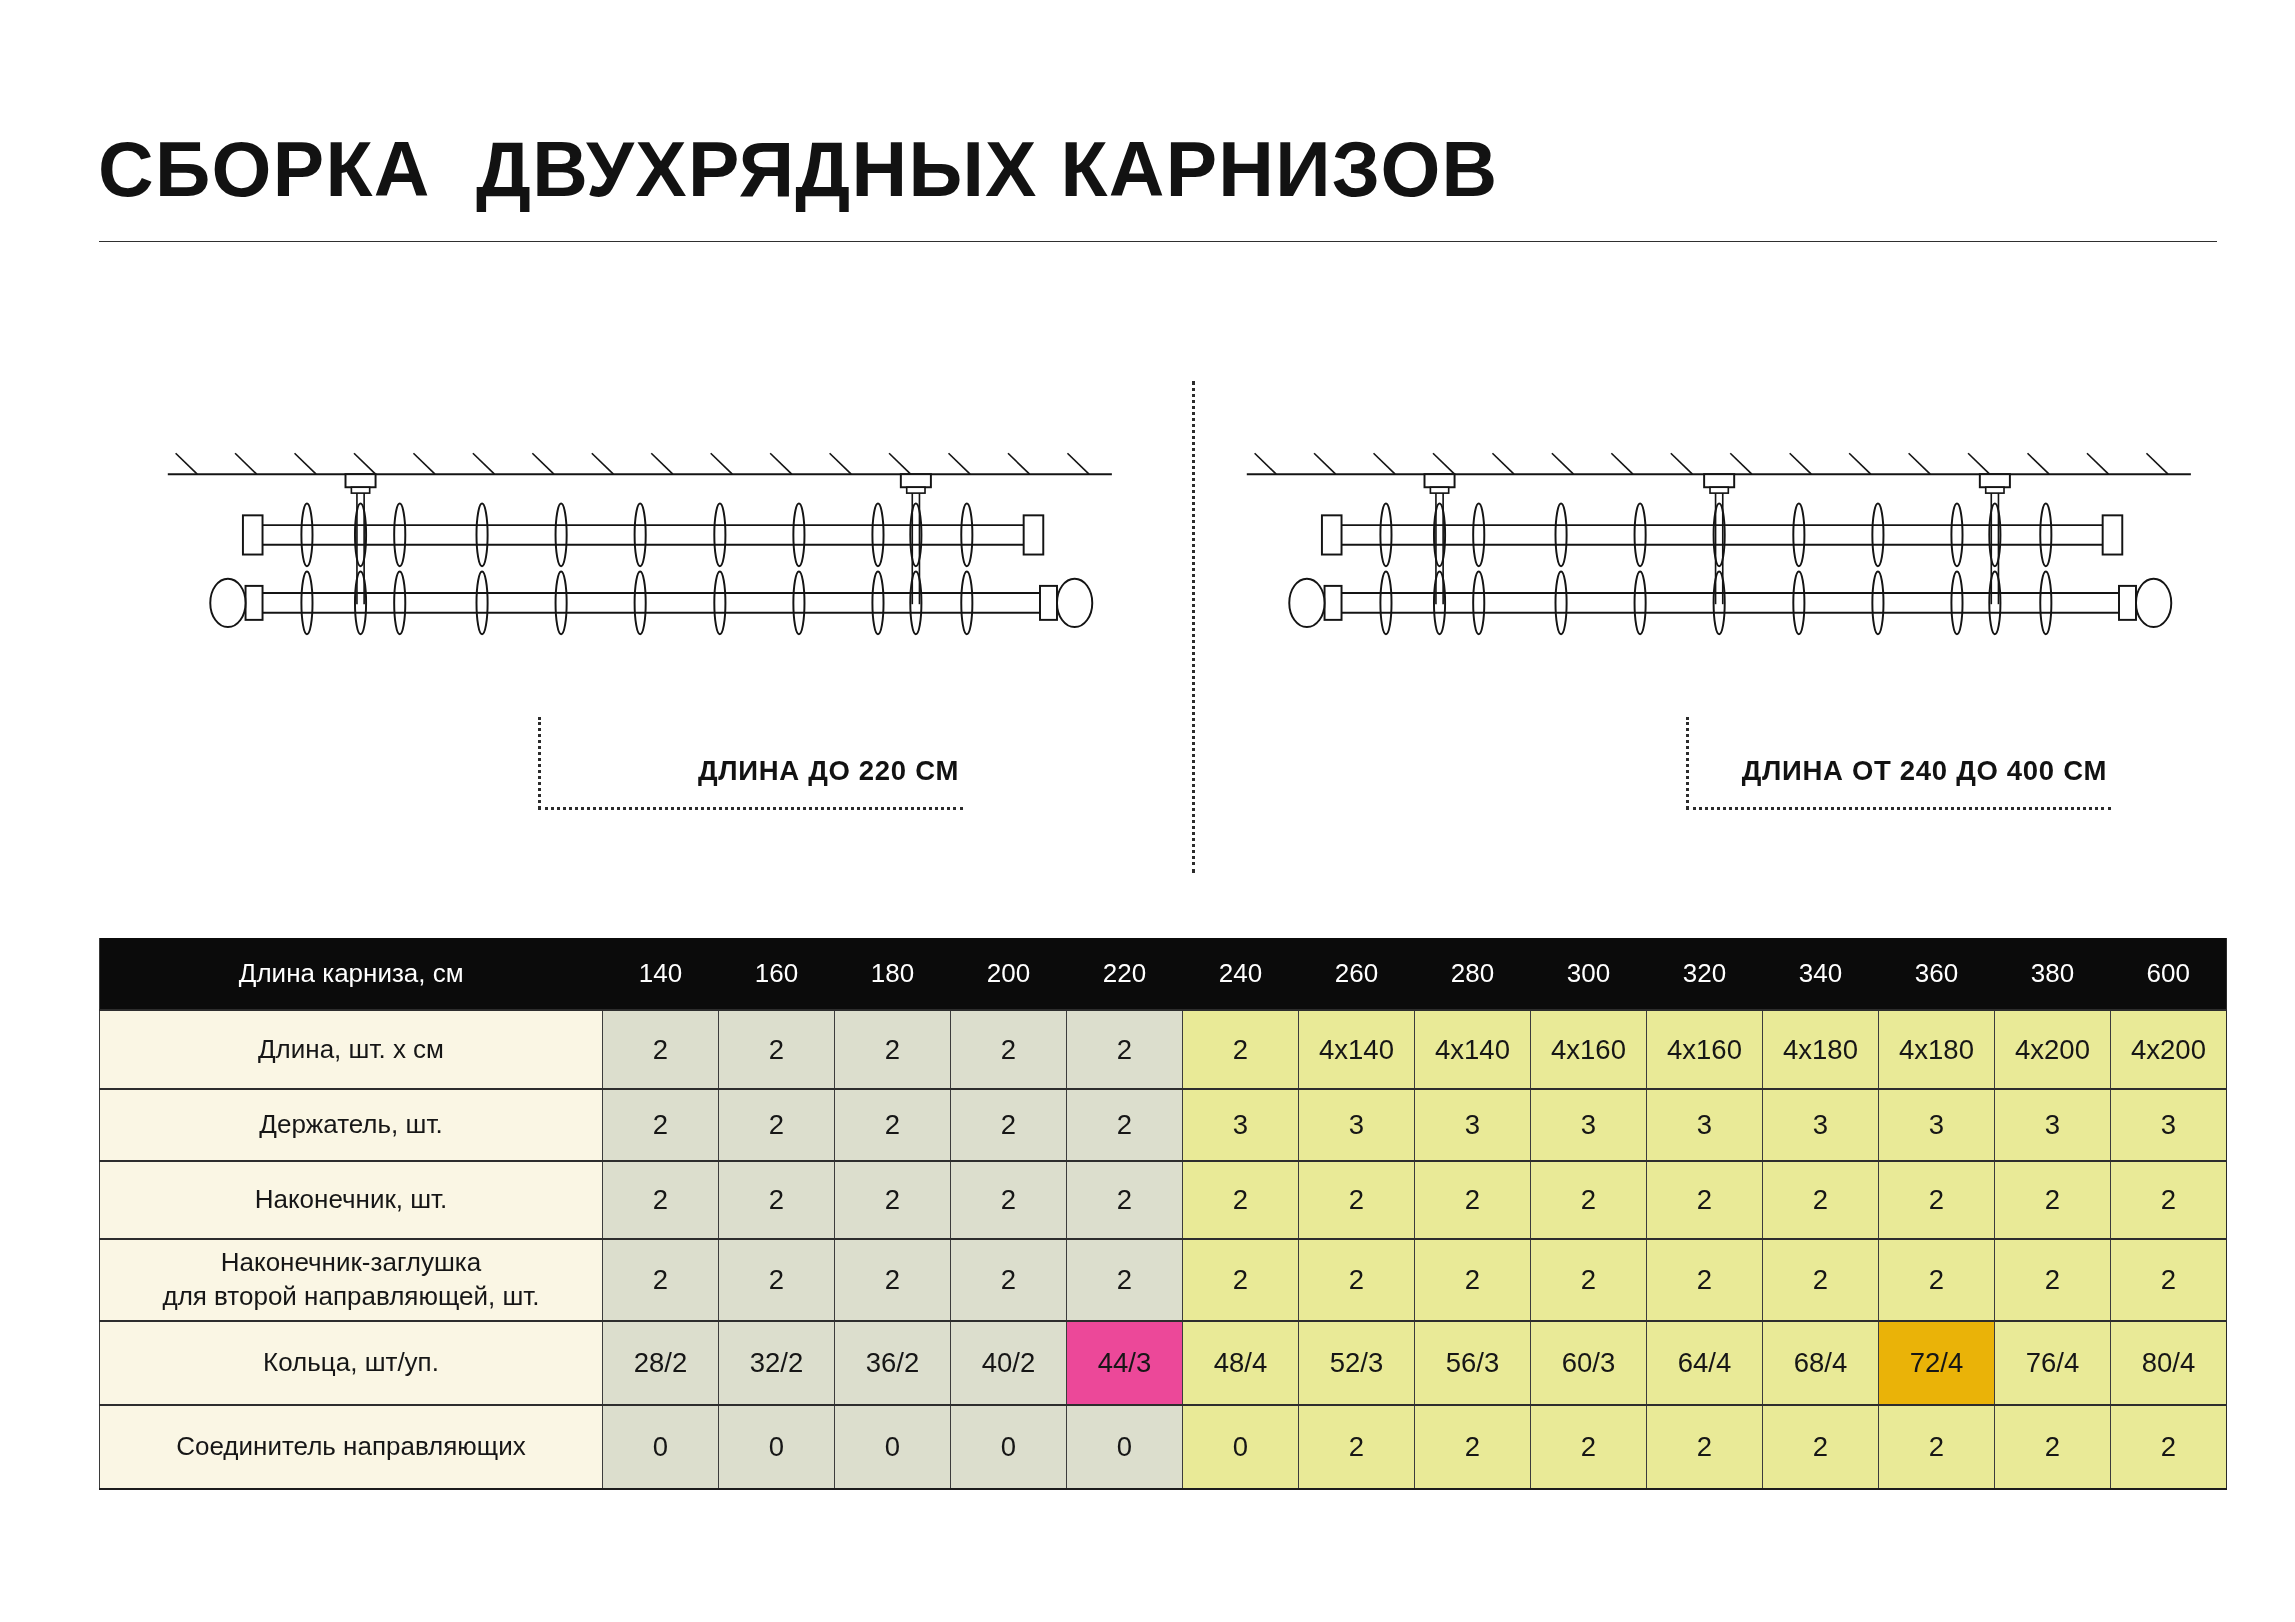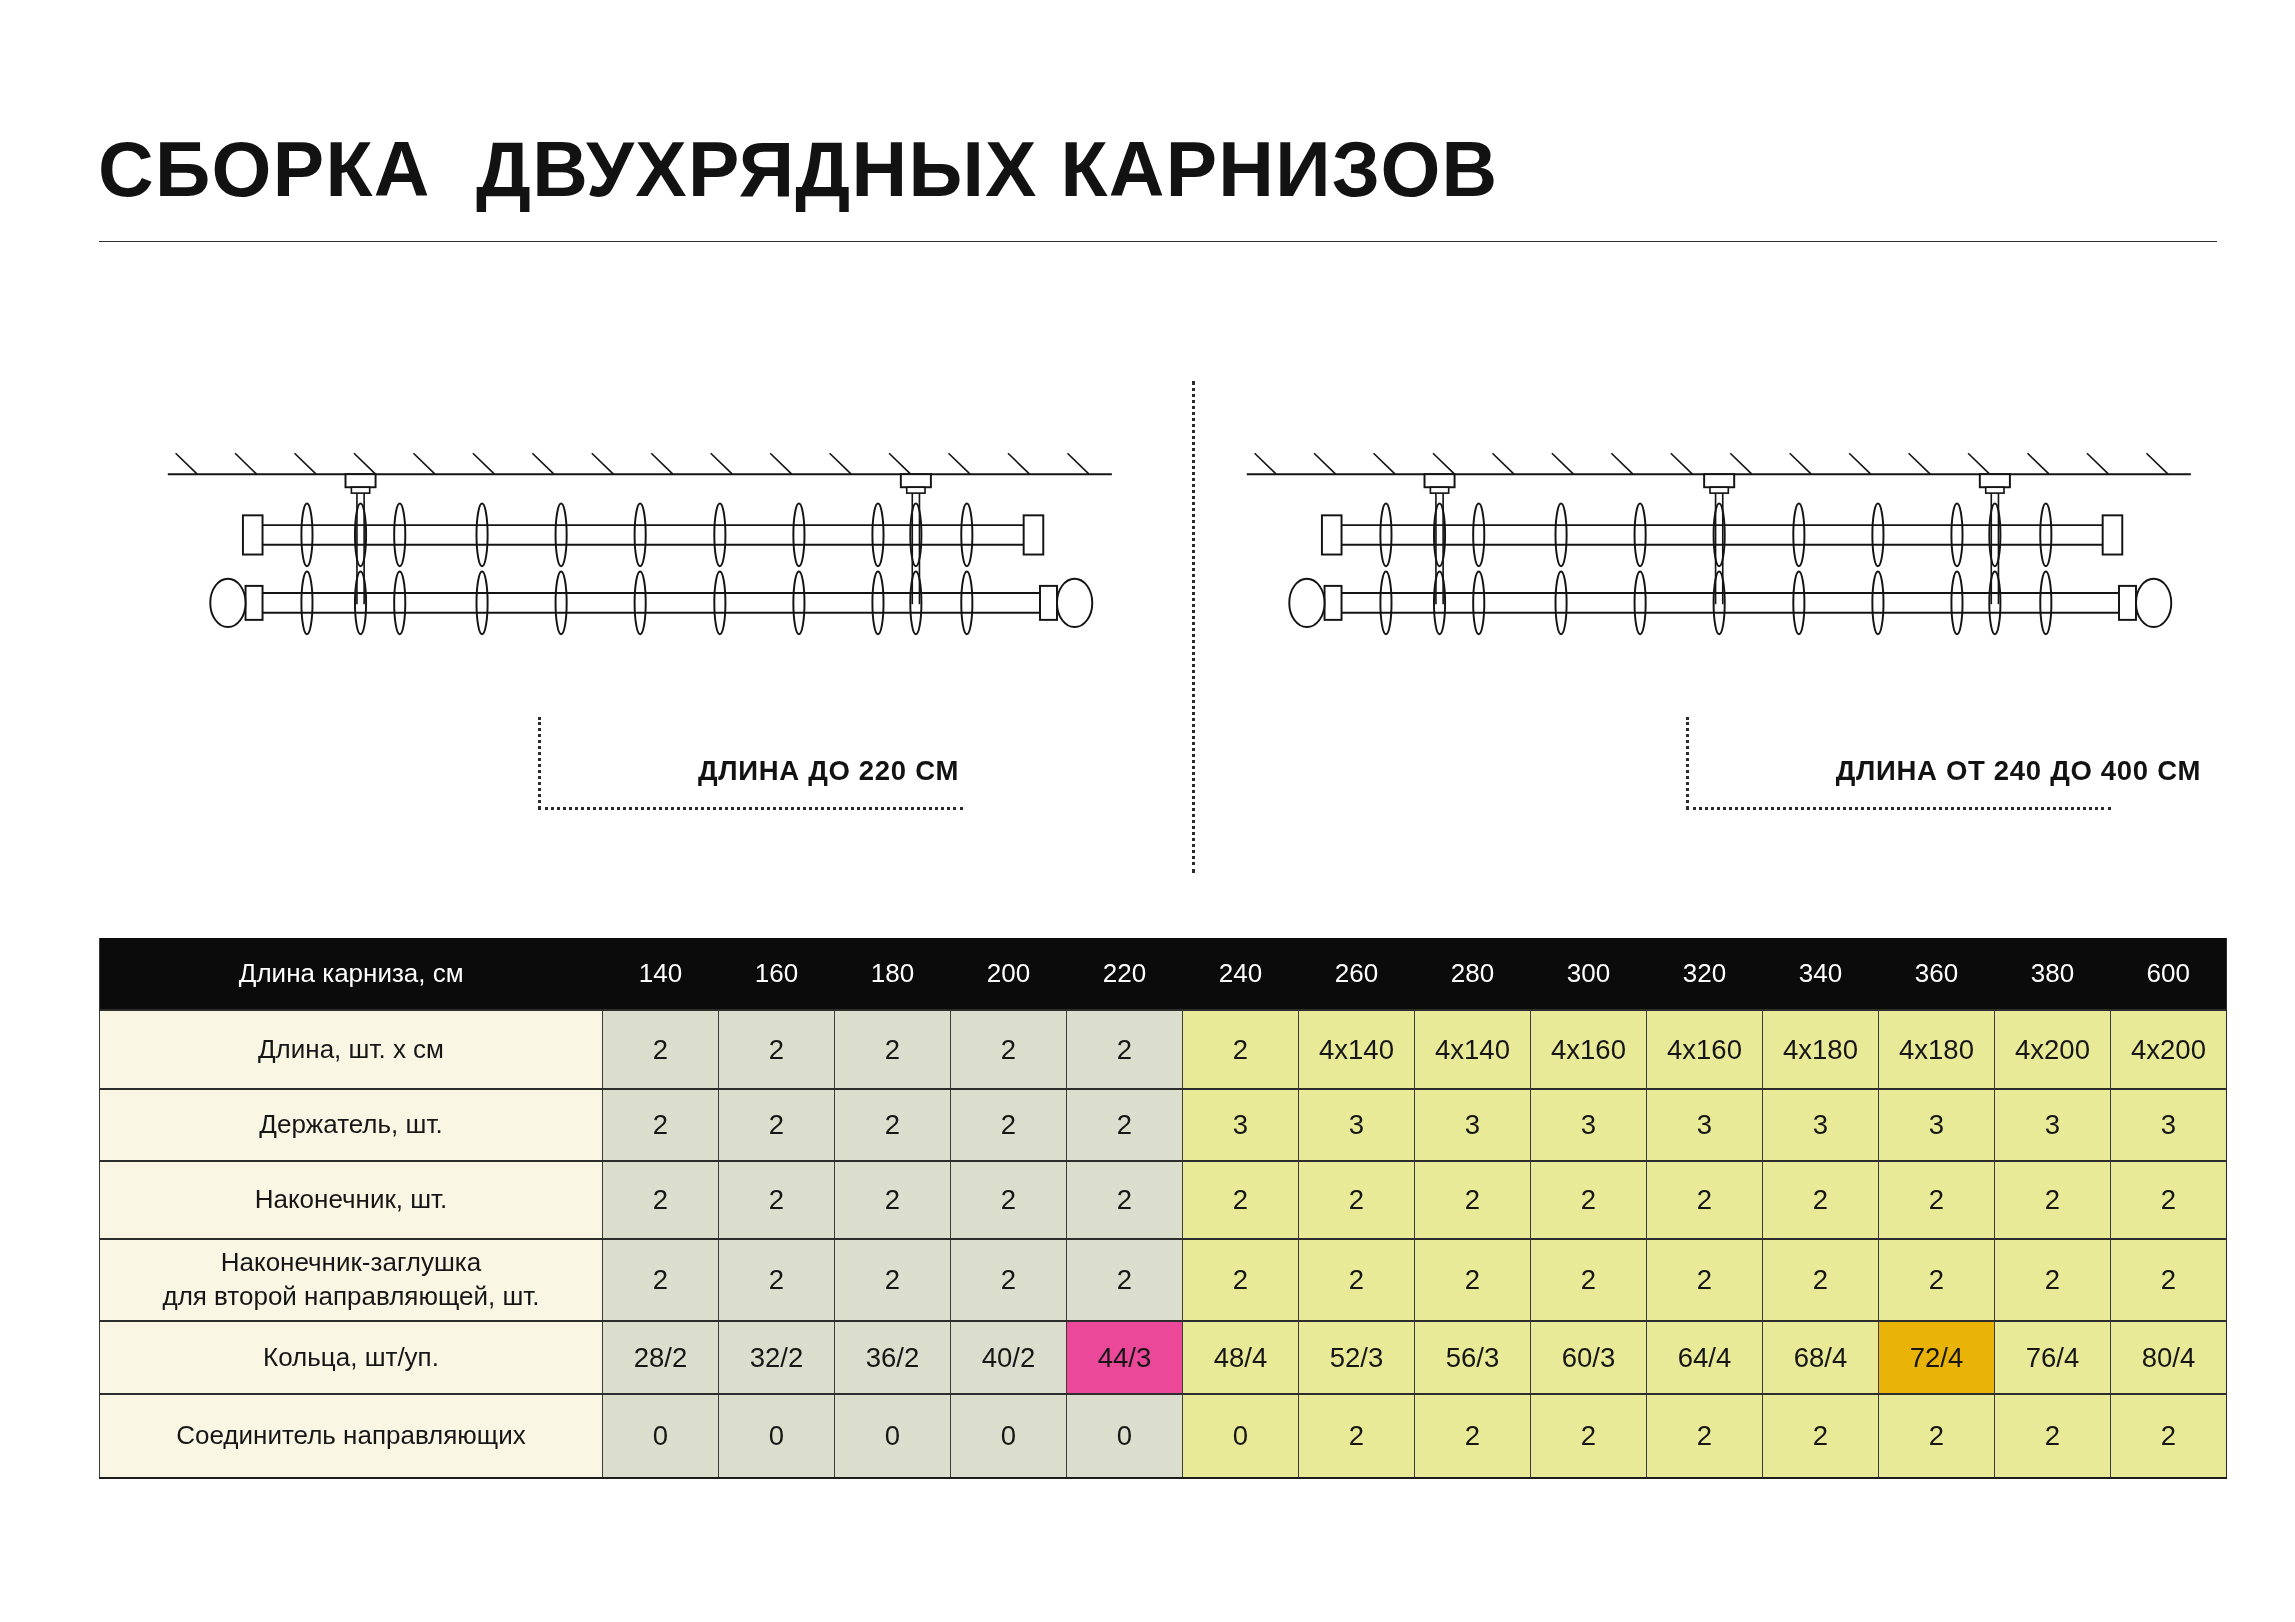--- a/index.html
+++ b/index.html
@@ -28,21 +28,21 @@
   .cap-vline-short{left:538px;top:717px;height:92px;}
   .cap-hline-short{left:538px;top:807px;width:425px;}
   .cap-vline-long{left:1686px;top:717px;height:92px;}
   .cap-hline-long{left:1686px;top:807px;width:425px;}
   .caption{
     position:absolute;width:421px;text-align:right;
     font-size:27.5px;font-weight:700;letter-spacing:0.7px;color:#121212;
     top:754px;line-height:1.2;
   }
   .caption-short{left:538px;}
-  .caption-long{left:1780px;}
+  .caption-long{left:1686px;}
 
   table.tbl{
     position:absolute;left:99px;top:938px;
     width:2127px;
     border-collapse:collapse;table-layout:fixed;
     border-left:1.3px solid #3a3a3a;
     border-right:1.3px solid #2a2a2a;
     border-bottom:2.6px solid #1c1c1c;
     color:#161616;
   }
@@ -304,21 +304,21 @@
           <td style="background: rgb(233, 234, 151);">2</td>
           <td style="background: rgb(233, 234, 151);">2</td>
           <td style="background: rgb(233, 234, 151);">2</td>
           <td style="background: rgb(233, 234, 151);">2</td>
           <td style="background: rgb(233, 234, 151);">2</td>
           <td style="background: rgb(233, 234, 151);">2</td>
           <td style="background: rgb(233, 234, 151);">2</td>
           <td style="background: rgb(233, 234, 151);">2</td>
           <td style="background: rgb(233, 234, 151);">2</td>
         </tr>
-        <tr style="height: 73px;">
+        <tr style="height: 84px;">
           <td class="lbl" style="background: rgb(250, 246, 228);">Кольца, шт/уп.</td>
           <td style="background: rgb(220, 222, 205);">28/2</td>
           <td style="background: rgb(220, 222, 205);">32/2</td>
           <td style="background: rgb(220, 222, 205);">36/2</td>
           <td style="background: rgb(220, 222, 205);">40/2</td>
           <td style="background: #ec4899;">44/3</td>
           <td style="background: rgb(233, 234, 151);">48/4</td>
           <td style="background: rgb(233, 234, 151);">52/3</td>
           <td style="background: rgb(233, 234, 151);">56/3</td>
           <td style="background: rgb(233, 234, 151);">60/3</td>

